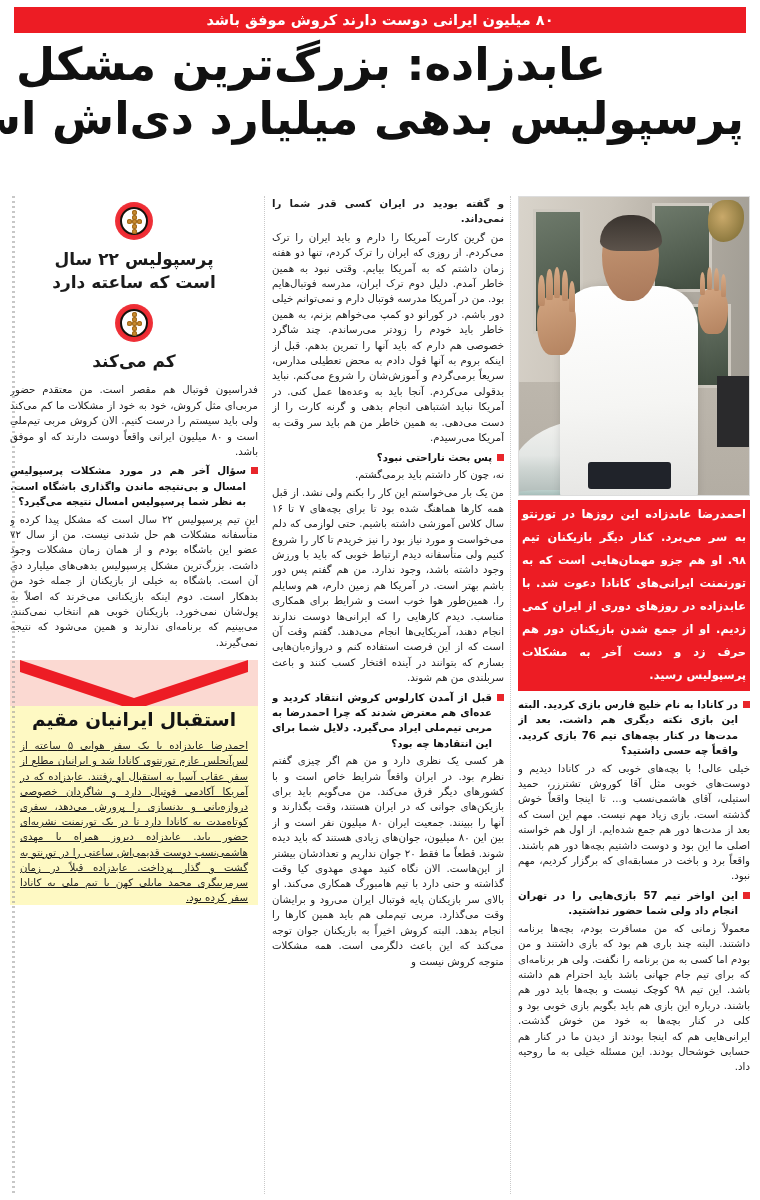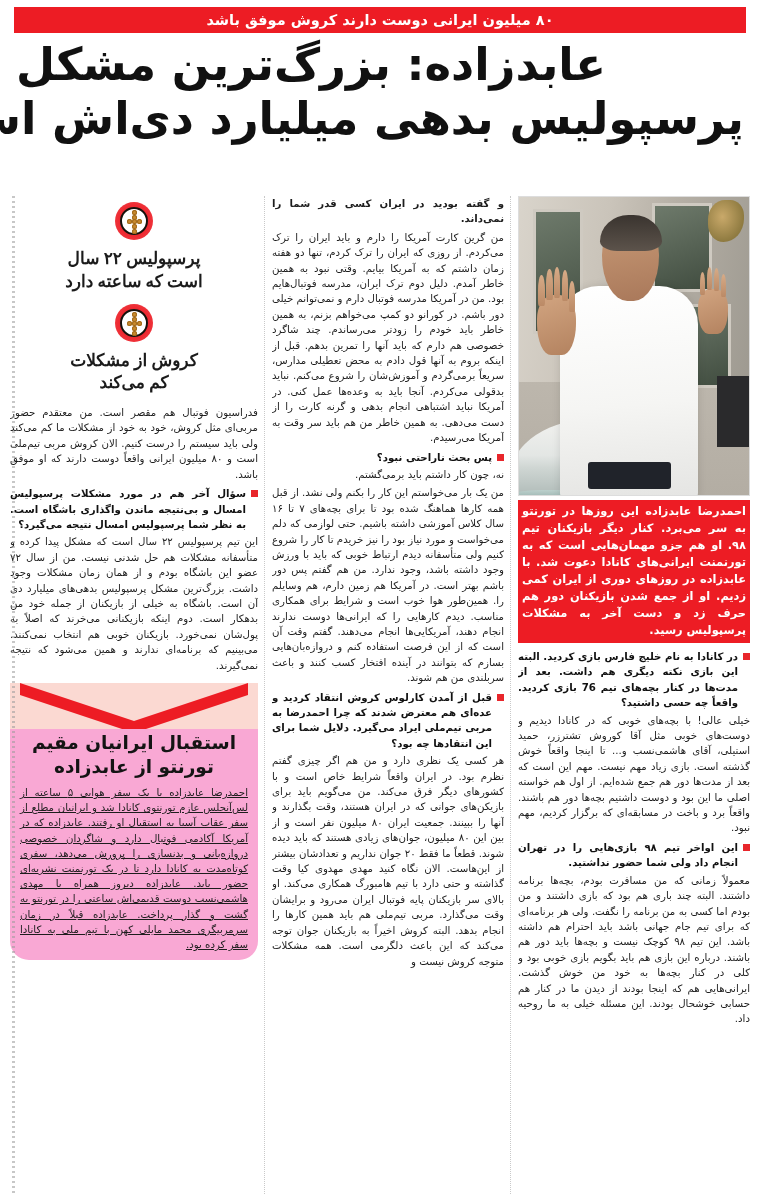--- a/index.html
+++ b/index.html
@@ -163,21 +163,21 @@
     box-shadow: inset 0 0 0 1px #a06a1c;
   }
   .pq-text {
     font-size: 17px;
     font-weight: bold;
     line-height: 1.34;
     color: #1b1b1b;
     text-align: center;
     letter-spacing: -0.3px;
   }
-  .pq-text .pq-line { display: block; white-space: nowrap; font-family: Liberation Serif, serif; }
+  .pq-text .pq-line { display: block; white-space: nowrap; }
 
   
   .photo-box {
     width: 100%;
     height: 300px;
     position: relative;
     overflow: hidden;
     background: #b9b3ab;
     margin-bottom: 4px;
     border: 1px solid #ddd;
@@ -272,34 +272,33 @@
     width: 17%; height: 52%;
     background: linear-gradient(180deg,#d7ab87,#bb8a66);
     border-radius: 50% 50% 18% 18%;
     top: -34%;
   }
 
   .caption-red {
     background: #ed1c24;
     color: #ffffff;
     font-size: 11.4px;
-    line-height: 17px;
+    line-height: 23px;
     font-weight: bold;
     text-align: justify;
     padding: 3px 4px 4px 4px;
     margin-bottom: 6px;
   }
 
   
   .infobox {
-    background: #f9a8d4;
+    background: #fef9c3;
     margin-top: 10px;
-    padding: 0 0 8px 0;
-    position: relative;
-    border-radius: 19px;
+    padding: 0 0 0 0;
+    position: relative;
   }
   .chev {
     position: relative;
     height: 46px;
     overflow: hidden;
   }
   .chev svg { display: block; }
   .infobox-title {
     text-align: center;
     font-size: 18.5px;
@@ -385,21 +384,21 @@
       <div class="caption-red">احمدرضا عابدزاده این روزها در تورنتو به سر می‌برد. کنار دیگر بازیکنان تیم ۹۸. او هم جزو مهمان‌هایی است که به تورنمنت ایرانی‌های کانادا دعوت شد. با عابدزاده در روزهای دوری از ایران کمی زدیم. او از جمع شدن بازیکنان دور هم حرف زد و دست آخر به مشکلات پرسپولیس رسید.</div>
 
       <div class="q">
         <span class="bullet"></span>
         <span>در کانادا به نام خلیج فارس بازی کردید. البته این بازی نکته دیگری هم داشت. بعد از مدت‌ها در کنار بچه‌های تیم 76 بازی کردید. واقعاً چه حسی داشتید؟</span>
       </div>
       <p class="ptext">خیلی عالی! با بچه‌های خوبی که در کانادا دیدیم و دوست‌های خوبی مثل آقا کوروش تشترزر، حمید استیلی، آقای هاشمی‌نسب و... تا اینجا واقعاً خوش گذشته است. بازی زیاد مهم نیست. مهم این است که بعد از مدت‌ها دور هم جمع شده‌ایم. از اول هم خواسته اصلی ما این بود و دوست داشتیم بچه‌ها دور هم باشند. واقعاً برد و باخت در مسابقه‌ای که برگزار کردیم، مهم نبود.</p>
 
       <div class="q">
         <span class="bullet"></span>
-        <span>این اواخر تیم ۹۸ بازی‌هایی را در تهران انجام داد ولی شما حضور نداشتید.</span>
+        <span>این اواخر تیم 57 بازی‌هایی را در تهران انجام داد ولی شما حضور نداشتید.</span>
       </div>
       <p class="ptext">معمولاً زمانی که من مسافرت بودم، بچه‌ها برنامه داشتند. البته چند باری هم بود که بازی داشتند و من بودم اما کسی به من برنامه را نگفت. ولی هر برنامه‌ای که برای تیم جام جهانی باشد باید احترام هم داشته باشد. این تیم ۹۸ کوچک نیست و بچه‌ها باید دور هم باشند. درباره این بازی هم باید بگویم بازی خوبی بود و کلی در کنار بچه‌ها به خود من خوش گذشت. ایرانی‌هایی هم که اینجا بودند از دیدن ما در کنار هم حسابی خوشحال بودند. این مسئله خیلی به ما روحیه داد.</p>
 
     </div>
 
     <div class="col col-mid">
       <p class="ptext lead">و گفته بودید در ایران کسی قدر شما را نمی‌داند.</p>
       <p class="ptext">من گرین کارت آمریکا را دارم و باید ایران را ترک می‌کردم. از روزی که ایران را ترک کردم، تنها دو هفته زمان داشتم که به آمریکا بیایم. وقتی نبود به همین خاطر آمدم. دلیل دوم ترک ایران، مدرسه فوتبال‌هایم بود. من در آمریکا مدرسه فوتبال دارم و نمی‌توانم خیلی دور باشم. در کورانو دو کمپ می‌خواهم بزنم، به همین خاطر باید خودم را زودتر می‌رساندم. چند شاگرد خصوصی هم دارم که باید آنها را تمرین بدهم. قبل از اینکه بروم به آنها قول دادم به محض تعطیلی مدارس، سریعاً برمی‌گردم و آموزش‌شان را شروع می‌کنم. نباید بدقولی می‌کردم. آنجا باید به وعده‌ها عمل کنی. در آمریکا نباید اشتباهی انجام بدهی و گرنه کارت را از دست می‌دهی. به همین خاطر من هم باید سر وقت به آمریکا می‌رسیدم.</p>
 
       <div class="q">
@@ -447,21 +446,20 @@
             <span class="dot" style="left:12px; top:3px;"></span>
             <span class="dot" style="left:12px; top:8px;"></span>
             <span class="dot" style="left:7px;  top:12px;"></span>
             <span class="dot" style="left:12px; top:12px;"></span>
             <span class="dot" style="left:17px; top:12px;"></span>
             <span class="dot" style="left:12px; top:17px;"></span>
             <span class="dot" style="left:12px; top:22px;"></span>
           </div>
         </div>
         <div class="pq-text">
-          <span class="pq-line">کروش از مشکلات</span>
           <span class="pq-line">کم می‌کند</span>
         </div>
       </div>
 
       <p class="ptext">فدراسیون فوتبال هم مقصر است. من معتقدم حضور مربی‌ای مثل کروش، خود به خود از مشکلات ما کم می‌کند ولی باید سیستم را درست کنیم. الان کروش مربی تیم‌ملی است و ۸۰ میلیون ایرانی واقعاً دوست دارند که او موفق باشد.</p>
 
       <div class="q">
         <span class="bullet"></span>
         <span>سؤال آخر هم در مورد مشکلات پرسپولیس امسال و بی‌نتیجه ماندن واگذاری باشگاه است. به نظر شما پرسپولیس امسال نتیجه می‌گیرد؟</span>
       </div>
@@ -470,21 +468,20 @@
       <div class="infobox">
         <div class="chev">
           <svg width="248" height="46" viewBox="0 0 248 46" xmlns="http://www.w3.org/2000/svg">
             <rect x="0" y="0" width="248" height="46" fill="#fbd9d2"></rect>
             <polygon points="10,0 124,38 238,0 238,12 124,50 10,12" fill="#ed1c24"></polygon>
             <polygon points="10,16 124,54 238,16 238,46 124,46 10,46" fill="#ed1c24" opacity="0"></polygon>
           </svg>
         </div>
         <div class="infobox-title">
           <span class="ib-line">استقبال ایرانیان مقیم</span>
-          <span class="ib-line">تورنتو از عابدزاده</span>
         </div>
         <div class="infobox-body">احمدرضا عابدزاده با یک سفر هوایی ۵ ساعته از لس‌آنجلس عازم تورنتوی کانادا شد و ایرانیان مطلع از سفر عقاب آسیا به استقبال او رفتند. عابدزاده که در آمریکا آکادمی فوتبال دارد و شاگردان خصوصی دروازه‌بانی و بدنسازی را پرورش می‌دهد، سفری کوتاه‌مدت به کانادا دارد تا در یک تورنمنت نشریه‌ای حضور یابد. عابدزاده دیروز همراه با مهدی هاشمی‌نسب دوست قدیمی‌اش ساعتی را در تورنتو به گشت و گذار پرداخت. عابدزاده قبلاً در زمان سرمربیگری محمد مایلی کهن با تیم ملی به کانادا سفر کرده بود.</div>
       </div>
     </div>
 
     <div class="edge-dots edge-left"></div>
   </div>
 </div>
 
 </body></html>

